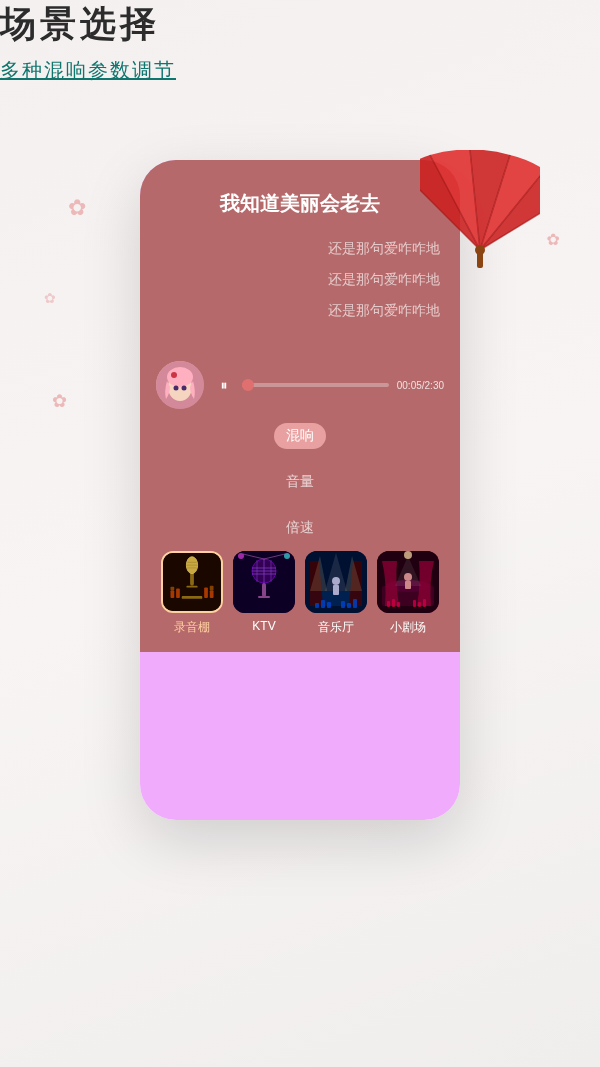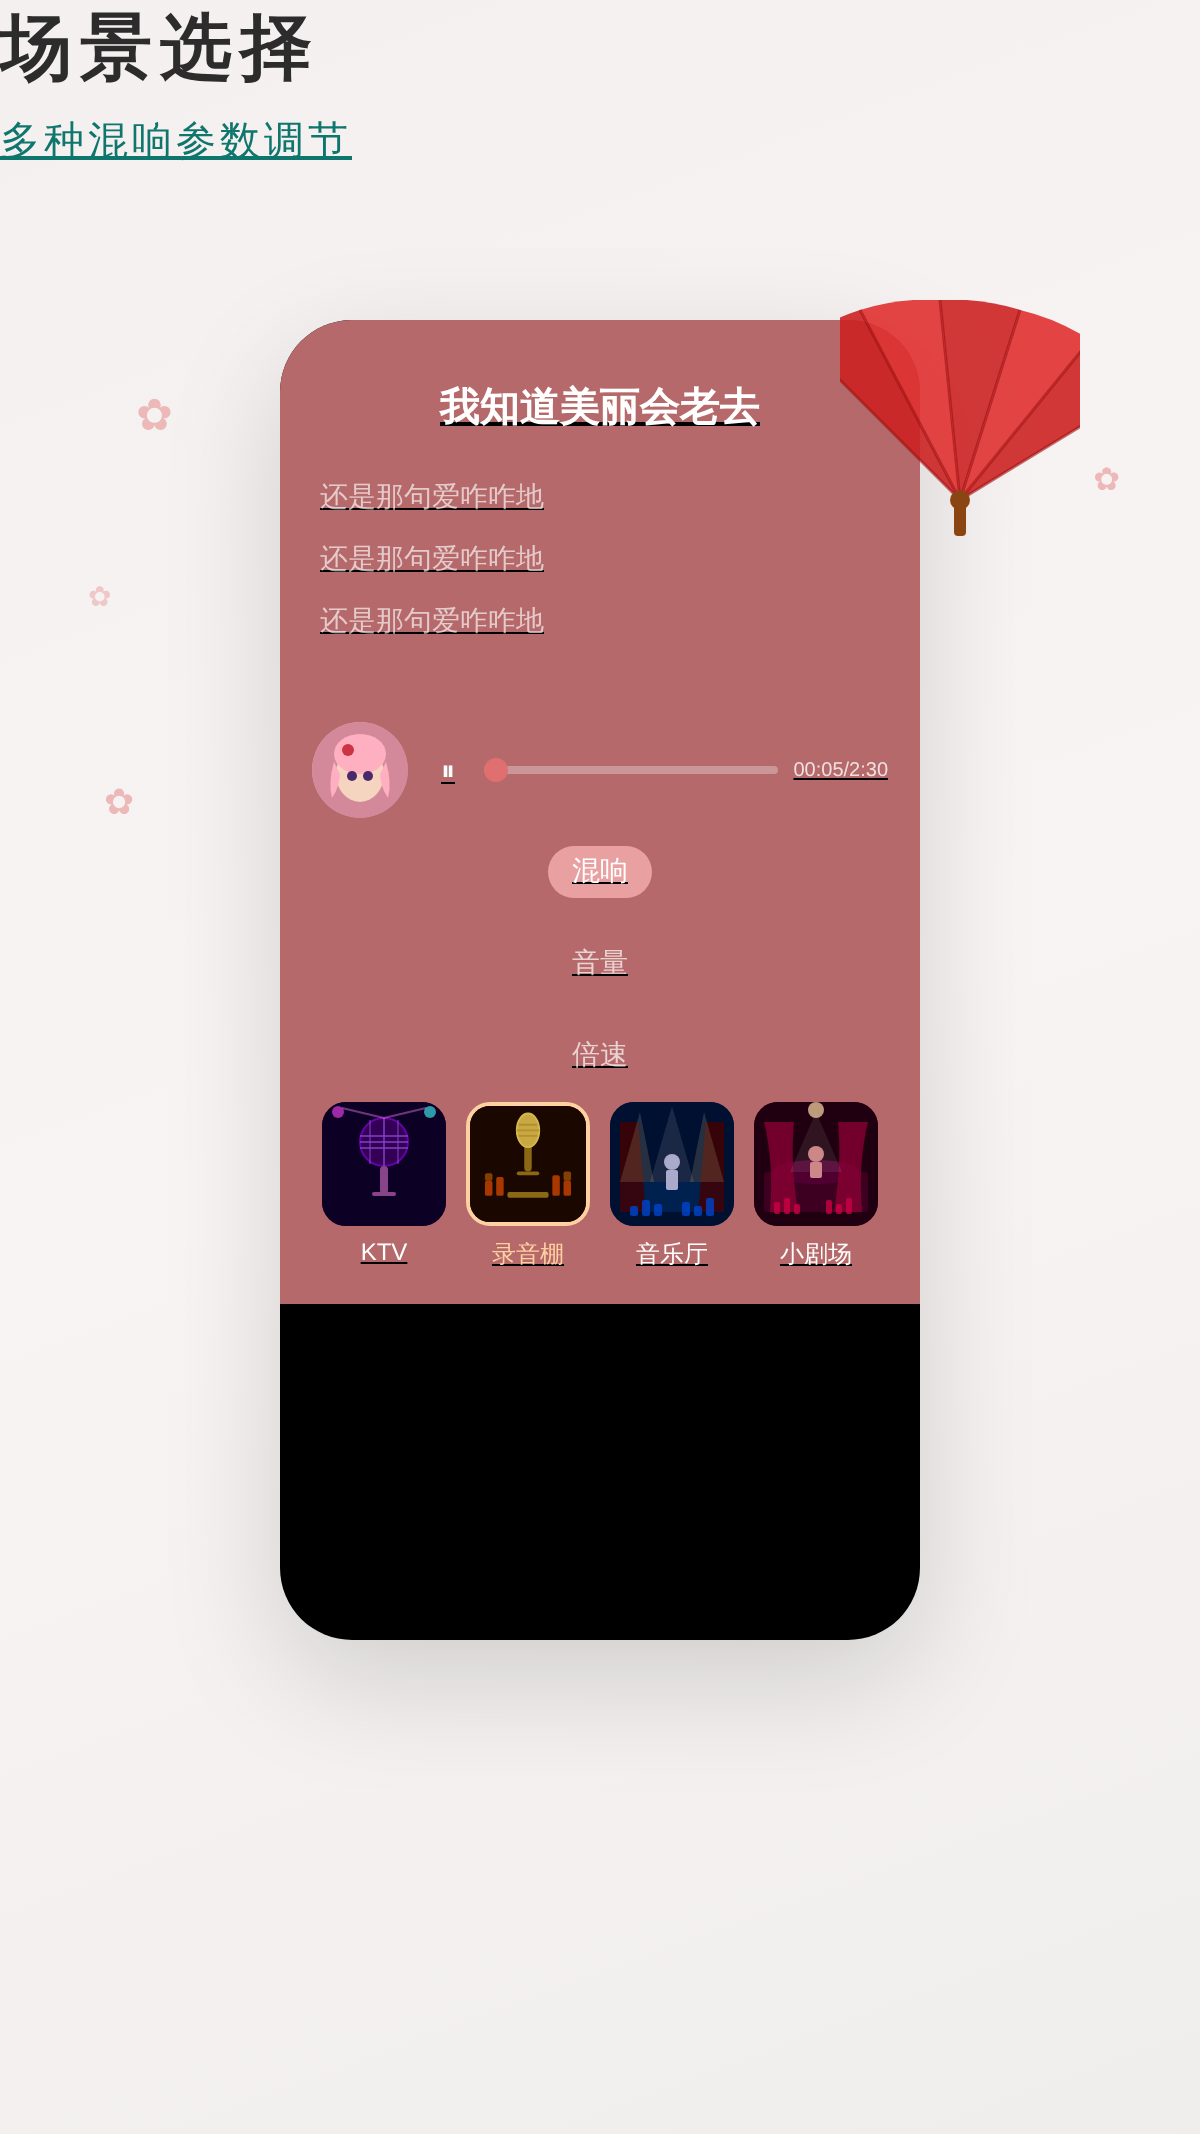--- a/index.html
+++ b/index.html
@@ -50,41 +50,40 @@
       background: white;
       border-radius: 36px;
       box-shadow: 0 20px 60px rgba(0,0,0,0.15);
       overflow: hidden;
     }
 
     
     .phone-screen {
       width: 100%;
       height: 100%;
-      background: #000000;
+      background: #f0abfc;
       position: relative;
-      text-decoration: underline;
     }
 
     
     .lyrics-area {
       background: #b5696a;
       padding: 30px 20px 20px;
     }
     .lyrics-main {
       font-size: 20px;
       font-weight: bold;
       color: #fff;
       text-align: center;
       margin-bottom: 16px;
     }
     .lyrics-sub {
       font-size: 14px;
       color: rgba(255,255,255,0.65);
-      text-align: left;
+      text-align: right;
       line-height: 2.2;
     }
 
     
     .player-area {
       background: #b5696a;
       padding: 16px 16px 0;
       display: flex;
       align-items: center;
       gap: 10px;
@@ -375,20 +374,47 @@
     </div>
 
     <div class="tab-bar">
       <div class="tab-item active">混响</div>
       <div class="tab-item">音量</div>
       <div class="tab-item">倍速</div>
     </div>
 
     <div class="scenes-area">
 
+      <div class="scene-item active">
+        <div class="scene-thumb scene-recording">
+          <svg width="62" height="62" viewBox="0 0 62 62">
+            <rect width="62" height="62" fill="#1a0800"></rect>
+
+            <rect x="29" y="15" width="4" height="20" fill="#8B6914" rx="2"></rect>
+            <ellipse cx="31" cy="13" rx="6" ry="9" fill="#c8a840" stroke="#d4b850" stroke-width="1"></ellipse>
+
+            <line x1="26" y1="10" x2="36" y2="10" stroke="#b09030" stroke-width="1"></line>
+            <line x1="25" y1="13" x2="37" y2="13" stroke="#b09030" stroke-width="1"></line>
+            <line x1="26" y1="16" x2="36" y2="16" stroke="#b09030" stroke-width="1"></line>
+
+            <rect x="25" y="35" width="12" height="2" fill="#8B6914" rx="1"></rect>
+            <rect x="20" y="46" width="22" height="3" fill="#8B6914" rx="1"></rect>
+
+            <rect x="8" y="40" width="4" height="8" fill="#cc4400" rx="1" opacity="0.8"></rect>
+            <rect x="8" y="36" width="4" height="4" fill="#cc6600" rx="1" opacity="0.6"></rect>
+            <rect x="14" y="38" width="4" height="10" fill="#cc4400" rx="1" opacity="0.8"></rect>
+
+            <rect x="50" y="40" width="4" height="8" fill="#cc4400" rx="1" opacity="0.8"></rect>
+            <rect x="50" y="35" width="4" height="5" fill="#cc6600" rx="1" opacity="0.6"></rect>
+            <rect x="44" y="37" width="4" height="11" fill="#cc4400" rx="1" opacity="0.8"></rect>
+          </svg>
+        </div>
+        <div class="scene-label">录音棚</div>
+      </div>
+
       <div class="scene-item">
         <div class="scene-thumb scene-ktv">
           <svg width="62" height="62" viewBox="0 0 62 62">
             <rect width="62" height="62" fill="#0d0025"></rect>
 
             <circle cx="31" cy="20" r="12" fill="#330055" stroke="#6600aa" stroke-width="1"></circle>
 
             <line x1="19" y1="17" x2="43" y2="17" stroke="#8844cc" stroke-width="1" opacity="0.7"></line>
             <line x1="19" y1="20" x2="43" y2="20" stroke="#8844cc" stroke-width="1" opacity="0.7"></line>
             <line x1="19" y1="23" x2="43" y2="23" stroke="#8844cc" stroke-width="1" opacity="0.7"></line>
@@ -400,47 +426,20 @@
             <rect x="29" y="32" width="4" height="14" fill="#884488" rx="2"></rect>
             <rect x="25" y="45" width="12" height="2" fill="#884488" rx="1"></rect>
 
             <line x1="31" y1="8" x2="10" y2="3" stroke="#ff88ff" stroke-width="1" opacity="0.4"></line>
             <line x1="31" y1="8" x2="52" y2="3" stroke="#ff88ff" stroke-width="1" opacity="0.4"></line>
             <circle cx="8" cy="5" r="3" fill="#ff44ff" opacity="0.6"></circle>
             <circle cx="54" cy="5" r="3" fill="#44ffff" opacity="0.6"></circle>
           </svg>
         </div>
         <div class="scene-label">KTV</div>
-      </div>
-
-      <div class="scene-item active">
-        <div class="scene-thumb scene-recording">
-          <svg width="62" height="62" viewBox="0 0 62 62">
-            <rect width="62" height="62" fill="#1a0800"></rect>
-
-            <rect x="29" y="15" width="4" height="20" fill="#8B6914" rx="2"></rect>
-            <ellipse cx="31" cy="13" rx="6" ry="9" fill="#c8a840" stroke="#d4b850" stroke-width="1"></ellipse>
-
-            <line x1="26" y1="10" x2="36" y2="10" stroke="#b09030" stroke-width="1"></line>
-            <line x1="25" y1="13" x2="37" y2="13" stroke="#b09030" stroke-width="1"></line>
-            <line x1="26" y1="16" x2="36" y2="16" stroke="#b09030" stroke-width="1"></line>
-
-            <rect x="25" y="35" width="12" height="2" fill="#8B6914" rx="1"></rect>
-            <rect x="20" y="46" width="22" height="3" fill="#8B6914" rx="1"></rect>
-
-            <rect x="8" y="40" width="4" height="8" fill="#cc4400" rx="1" opacity="0.8"></rect>
-            <rect x="8" y="36" width="4" height="4" fill="#cc6600" rx="1" opacity="0.6"></rect>
-            <rect x="14" y="38" width="4" height="10" fill="#cc4400" rx="1" opacity="0.8"></rect>
-
-            <rect x="50" y="40" width="4" height="8" fill="#cc4400" rx="1" opacity="0.8"></rect>
-            <rect x="50" y="35" width="4" height="5" fill="#cc6600" rx="1" opacity="0.6"></rect>
-            <rect x="44" y="37" width="4" height="11" fill="#cc4400" rx="1" opacity="0.8"></rect>
-          </svg>
-        </div>
-        <div class="scene-label">录音棚</div>
       </div>
 
       <div class="scene-item">
         <div class="scene-thumb scene-music">
           <svg width="62" height="62" viewBox="0 0 62 62">
             <rect width="62" height="62" fill="#001030"></rect>
 
             <rect x="5" y="40" width="52" height="15" fill="#002050"></rect>
 
             <path d="M5,10 L5,55 L18,55 L14,10 Z" fill="#440000" opacity="0.8"></path>

